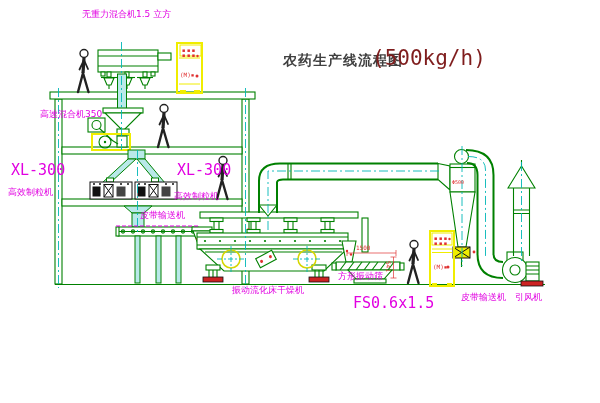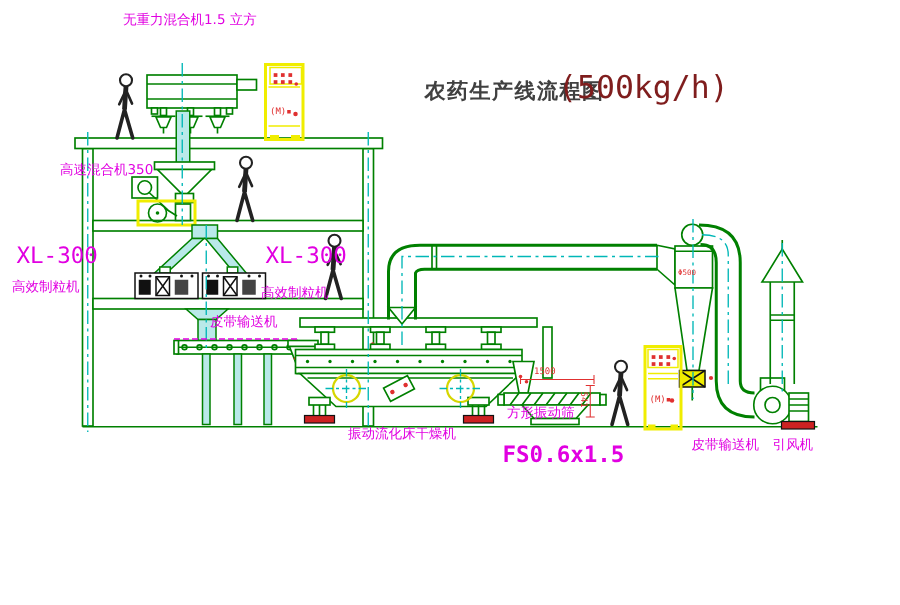--- a/index.html
+++ b/index.html
@@ -321,21 +321,21 @@
 
   <div class="lbl s" style="left:82px;top:10px;">无重力混合机1.5 立方</div>
   <div class="lbl s" style="left:40px;top:110px;">高速混合机350</div>
   <div class="lbl m" style="left:11px;top:163px;">XL-300</div>
   <div class="lbl s" style="left:8px;top:188px;">高效制粒机</div>
   <div class="lbl m" style="left:177px;top:163px;">XL-300</div>
   <div class="lbl s" style="left:174px;top:192px;">高效制粒机</div>
   <div class="lbl s" style="left:140px;top:211px;">皮带输送机</div>
   <div class="lbl s" style="left:232px;top:286px;">振动流化床干燥机</div>
   <div class="lbl s" style="left:338px;top:272px;">方形振动筛</div>
-  <div class="lbl m" style="left:335px;top:296px;font-weight:bold;">FS0.6x1.5</div>
+  <div class="lbl m" style="left:353px;top:296px;">FS0.6x1.5</div>
   <div class="lbl s" style="left:461px;top:293px;">皮带输送机</div>
   <div class="lbl s" style="left:515px;top:293px;">引风机</div>
 
   <div class="dim" style="left:356px;top:245px;">1500</div>
   <div class="dim dimv" style="left:385px;top:261px;">541</div>
   <div class="dim" style="left:452px;top:180px;font-size:5px;">Φ500</div>
 
   <div class="cab" style="left:182px;top:48px;">▪▪▪</div>
   <div class="cab" style="left:182px;top:53px;">▪▪▪</div>
   <div class="cabm" style="left:180px;top:72px;">(M)▪</div>

